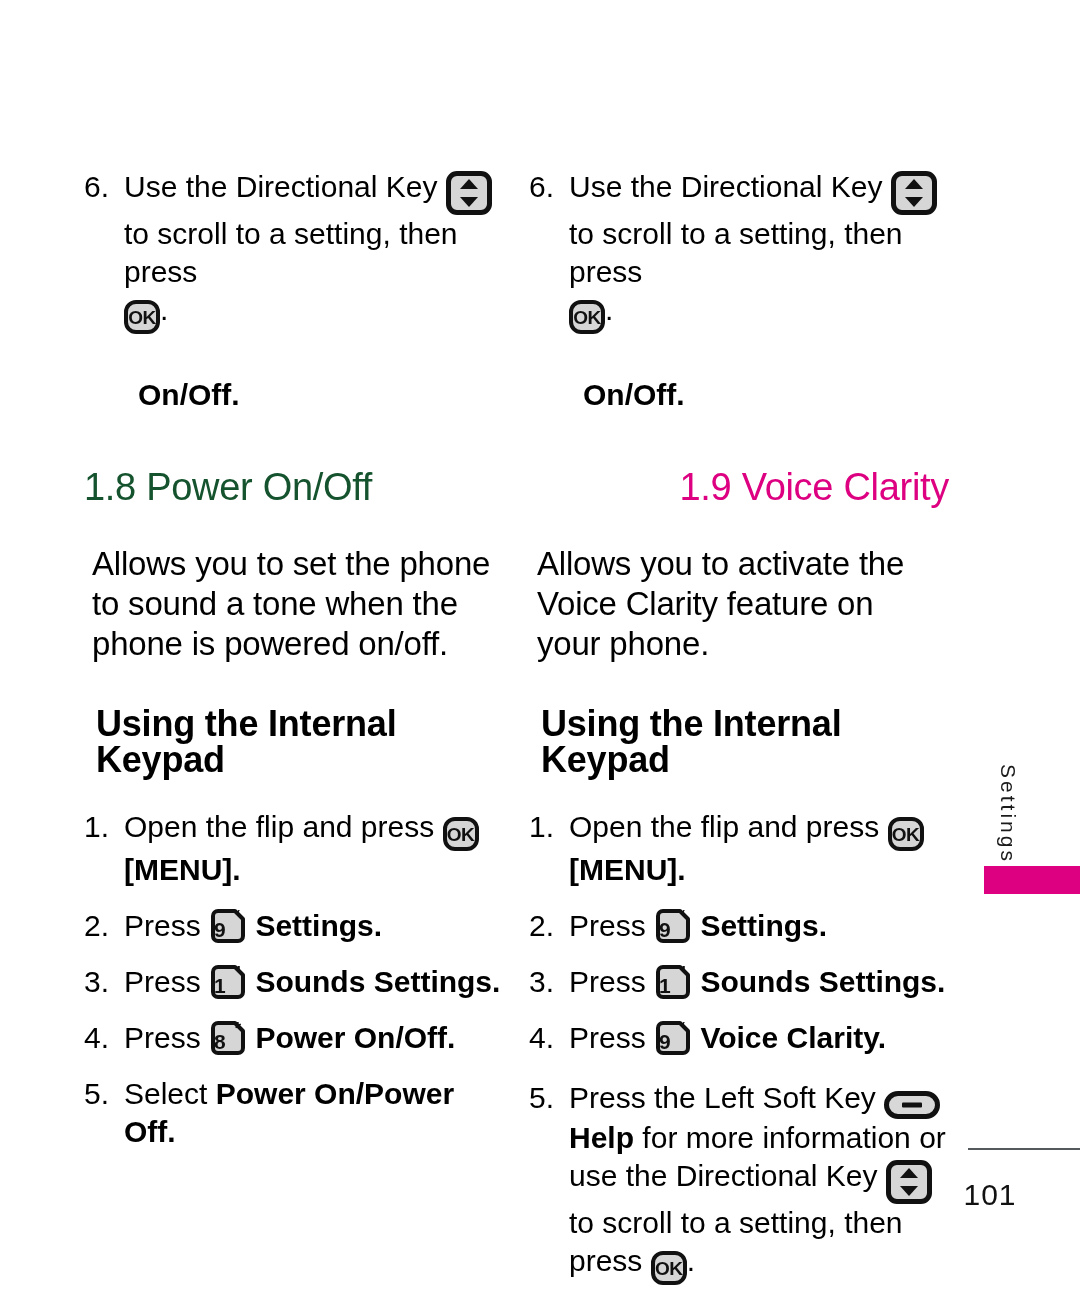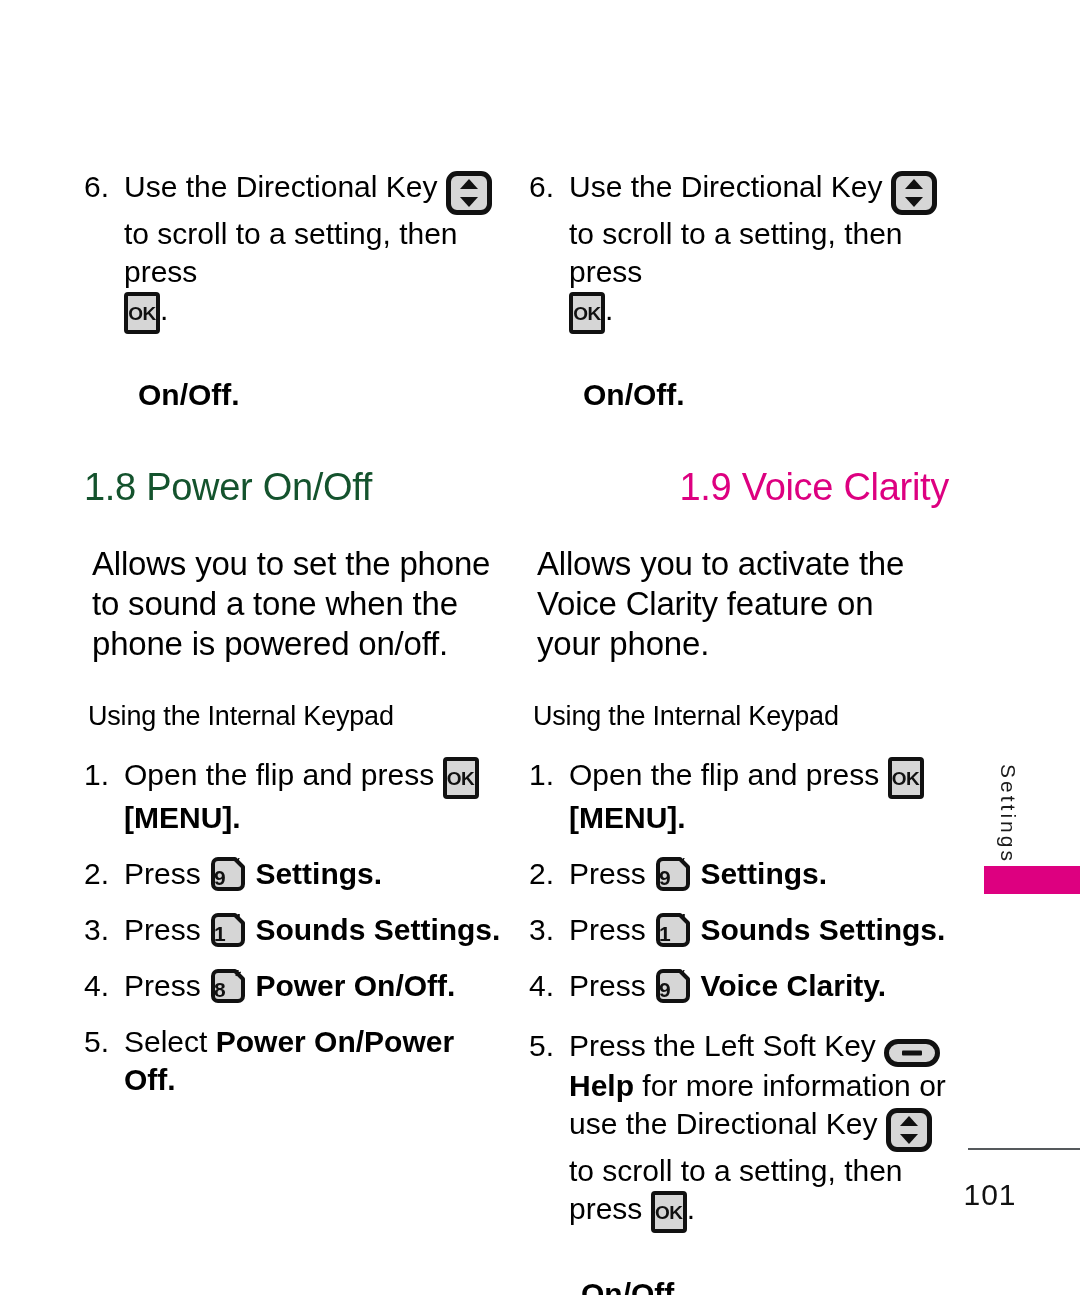--- a/index.html
+++ b/index.html
@@ -37,25 +37,25 @@
     padding-left: 40px;
     margin: 0;
   }
   .step .num {
     position: absolute;
     left: 0;
     top: 0;
   }
 
   .subhead {
-    font-size: 27px;
-    font-weight: 400;
+    font-size: 36px;
+    font-weight: 700;
     line-height: 36px;
     letter-spacing: -0.2px;
-    margin: 4px;
+    margin: 12px;
   }
 
   .onoff {
     font-size: 30px;
     font-weight: 700;
     line-height: 38px;
     padding-left: 38px;
     margin: 16px;
   }
 
@@ -84,23 +84,23 @@
   
   .icon-inline {
     display: inline-block;
     vertical-align: -7px;
     line-height: 0;
   }
 
   .key-ok {
     display: inline-block;
     width: 36px;
-    height: 42px;
+    height: 34px;
     border: 4px solid #111;
-    border-radius: 4px;
+    border-radius: 12px;
     background: #d6d6d6;
     vertical-align: -7px;
     position: relative;
     box-sizing: border-box;
   }
   .key-ok i {
     position: absolute;
     left: 0; right: 0;
     top: 50%;
     transform: translateY(-50%);

